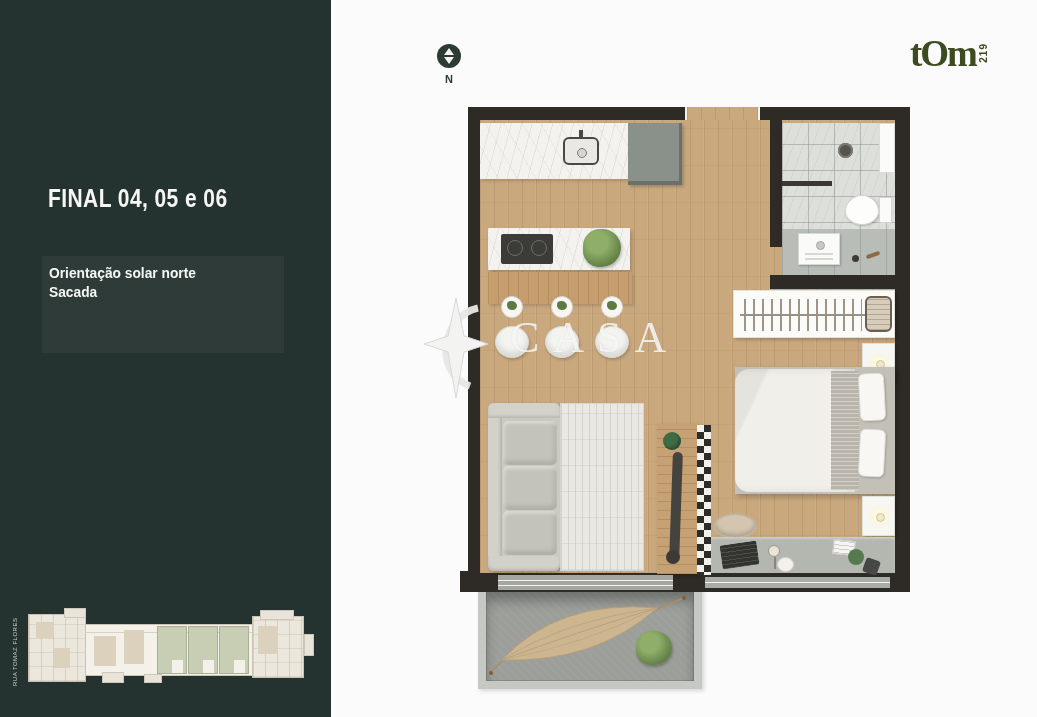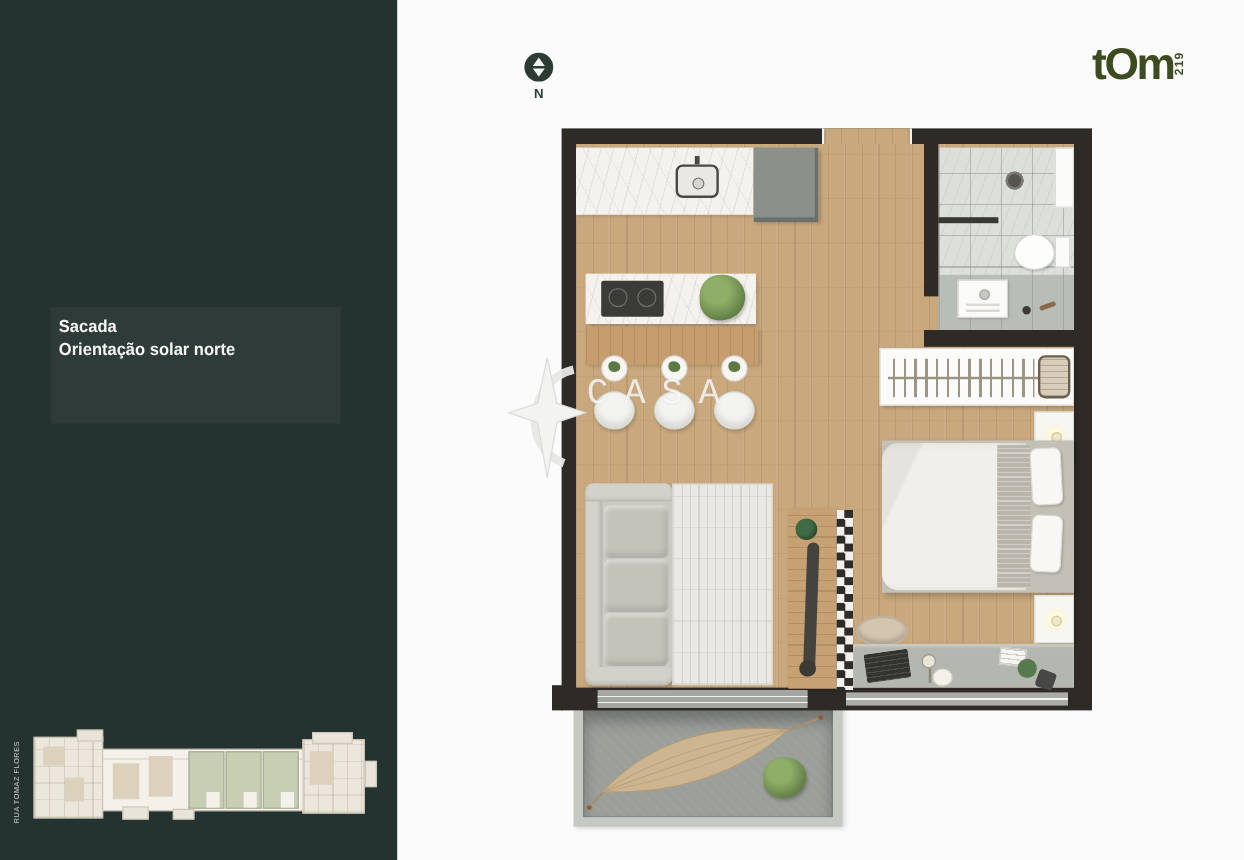--- a/index.html
+++ b/index.html
@@ -33,21 +33,21 @@
   .gnotch { position:absolute; bottom:0; right:3px; width:11px; height:13px; background:#f3f1ea; }
 
   
   .compass { position:absolute; left:436px; top:44px; width:26px; text-align:center; }
   .compass-circle { position:relative; width:24px; height:24px; border-radius:50%; background:#2c3b34; margin:0 auto; }
   .compass-circle:before { content:""; position:absolute; left:7px; top:4px; border:5px solid transparent; border-bottom:7px solid #f3f4f2; border-top:none; }
   .compass-circle:after  { content:""; position:absolute; left:7px; bottom:4px; border:5px solid transparent; border-top:7px solid #f3f4f2; border-bottom:none; }
   .compass-n { display:block; margin-top:5px; font-size:11px; font-weight:700; color:#2c3b34; }
 
   .brand { position:absolute; left:910px; top:34px; width:92px; height:48px; color:#3c4b20; }
-  .brand-name { position:absolute; left:0; top:0; font-family:Liberation Sans, sans-serif; font-weight:700; font-size:37px; letter-spacing:-2px; line-height:40px; }
+  .brand-name { position:absolute; left:0; top:0; font-family:Liberation Serif, serif; font-weight:700; font-size:37px; letter-spacing:-2px; line-height:40px; }
   .brand-num { position:absolute; left:68px; top:9px; font-size:10px; font-weight:700; letter-spacing:1px;
                writing-mode:vertical-rl; transform:rotate(180deg); }
 
   
   .plan { position:absolute; left:468px; top:107px; width:442px; height:485px; background:#2e2b26; z-index:2; }
   .floor { position:absolute; left:12px; top:13px; width:415px; height:453px; background-color:#c9a87d;
            background-image:
              repeating-linear-gradient(90deg, rgba(98,68,38,.13) 0 1px, transparent 1px 14px),
              repeating-linear-gradient(90deg, transparent 0 27px, rgba(255,255,255,.08) 27px 28px),
              repeating-linear-gradient(0deg, rgba(120,90,50,.07) 0 1px, transparent 1px 37px); }
@@ -167,34 +167,35 @@
   .balcony-floor { position:relative; width:100%; height:100%; background:#9b9e99; box-shadow:inset 0 10px 12px rgba(0,0,0,.28), inset 0 0 0 1px rgba(0,0,0,.12);
                    background-image:repeating-linear-gradient(45deg, rgba(255,255,255,.035) 0 2px, transparent 2px 6px); }
   .hammock-svg { position:absolute; left:2px; top:2px; }
   .balcony-plant { position:absolute; right:22px; bottom:16px; width:36px; height:34px; }
 
   
   .watermark { position:absolute; left:418px; top:294px; width:260px; height:120px; z-index:6; pointer-events:none; }
   .wm-star { position:absolute; left:0; top:2px; }
   .wm-line { position:absolute; font-family:"Liberation Serif", serif; color:rgba(255,255,255,.78);
              text-shadow:0 0 1px rgba(150,150,148,.35); font-weight:400; }
-  .wm-1 { left:71px; top:18px; font-size:30px; letter-spacing:13px;font-family:Liberation Mono, monospace; }
+  .wm-1 { left:92px; top:18px; font-size:44px; letter-spacing:13px; }
   .wm-2 { left:70px; top:58px; font-size:44px; letter-spacing:7px; }
 </style>
 </head>
 <body>
 
 <div class="stage">
 
   <aside class="sidebar">
+    <h1 class="unit-title"><span class="cond">FINAL 04, 05 e 06</span></h1>
 
     <div class="features-panel">
       <div class="features-inner">
+        <div class="feature"><span class="cond" style="transform:scaleX(.95)">Orientação solar norte</span></div>
         <div class="feature"><span class="cond" style="transform:scaleX(.95)">Sacada</span></div>
-        <div class="feature"><span class="cond" style="transform:scaleX(.95)">Orientação solar norte</span></div>
       </div>
     </div>
 
     <div class="miniplan">
       <span class="street">RUA TOMAZ FLORES</span>
       <div class="bwing wingL"></div>
       <div class="bwing wingR"></div>
       <div class="bmain"></div>
       <div class="bcorr"></div>
       <div class="bpatch" style="left:22px;top:14px;width:18px;height:16px;"></div>

